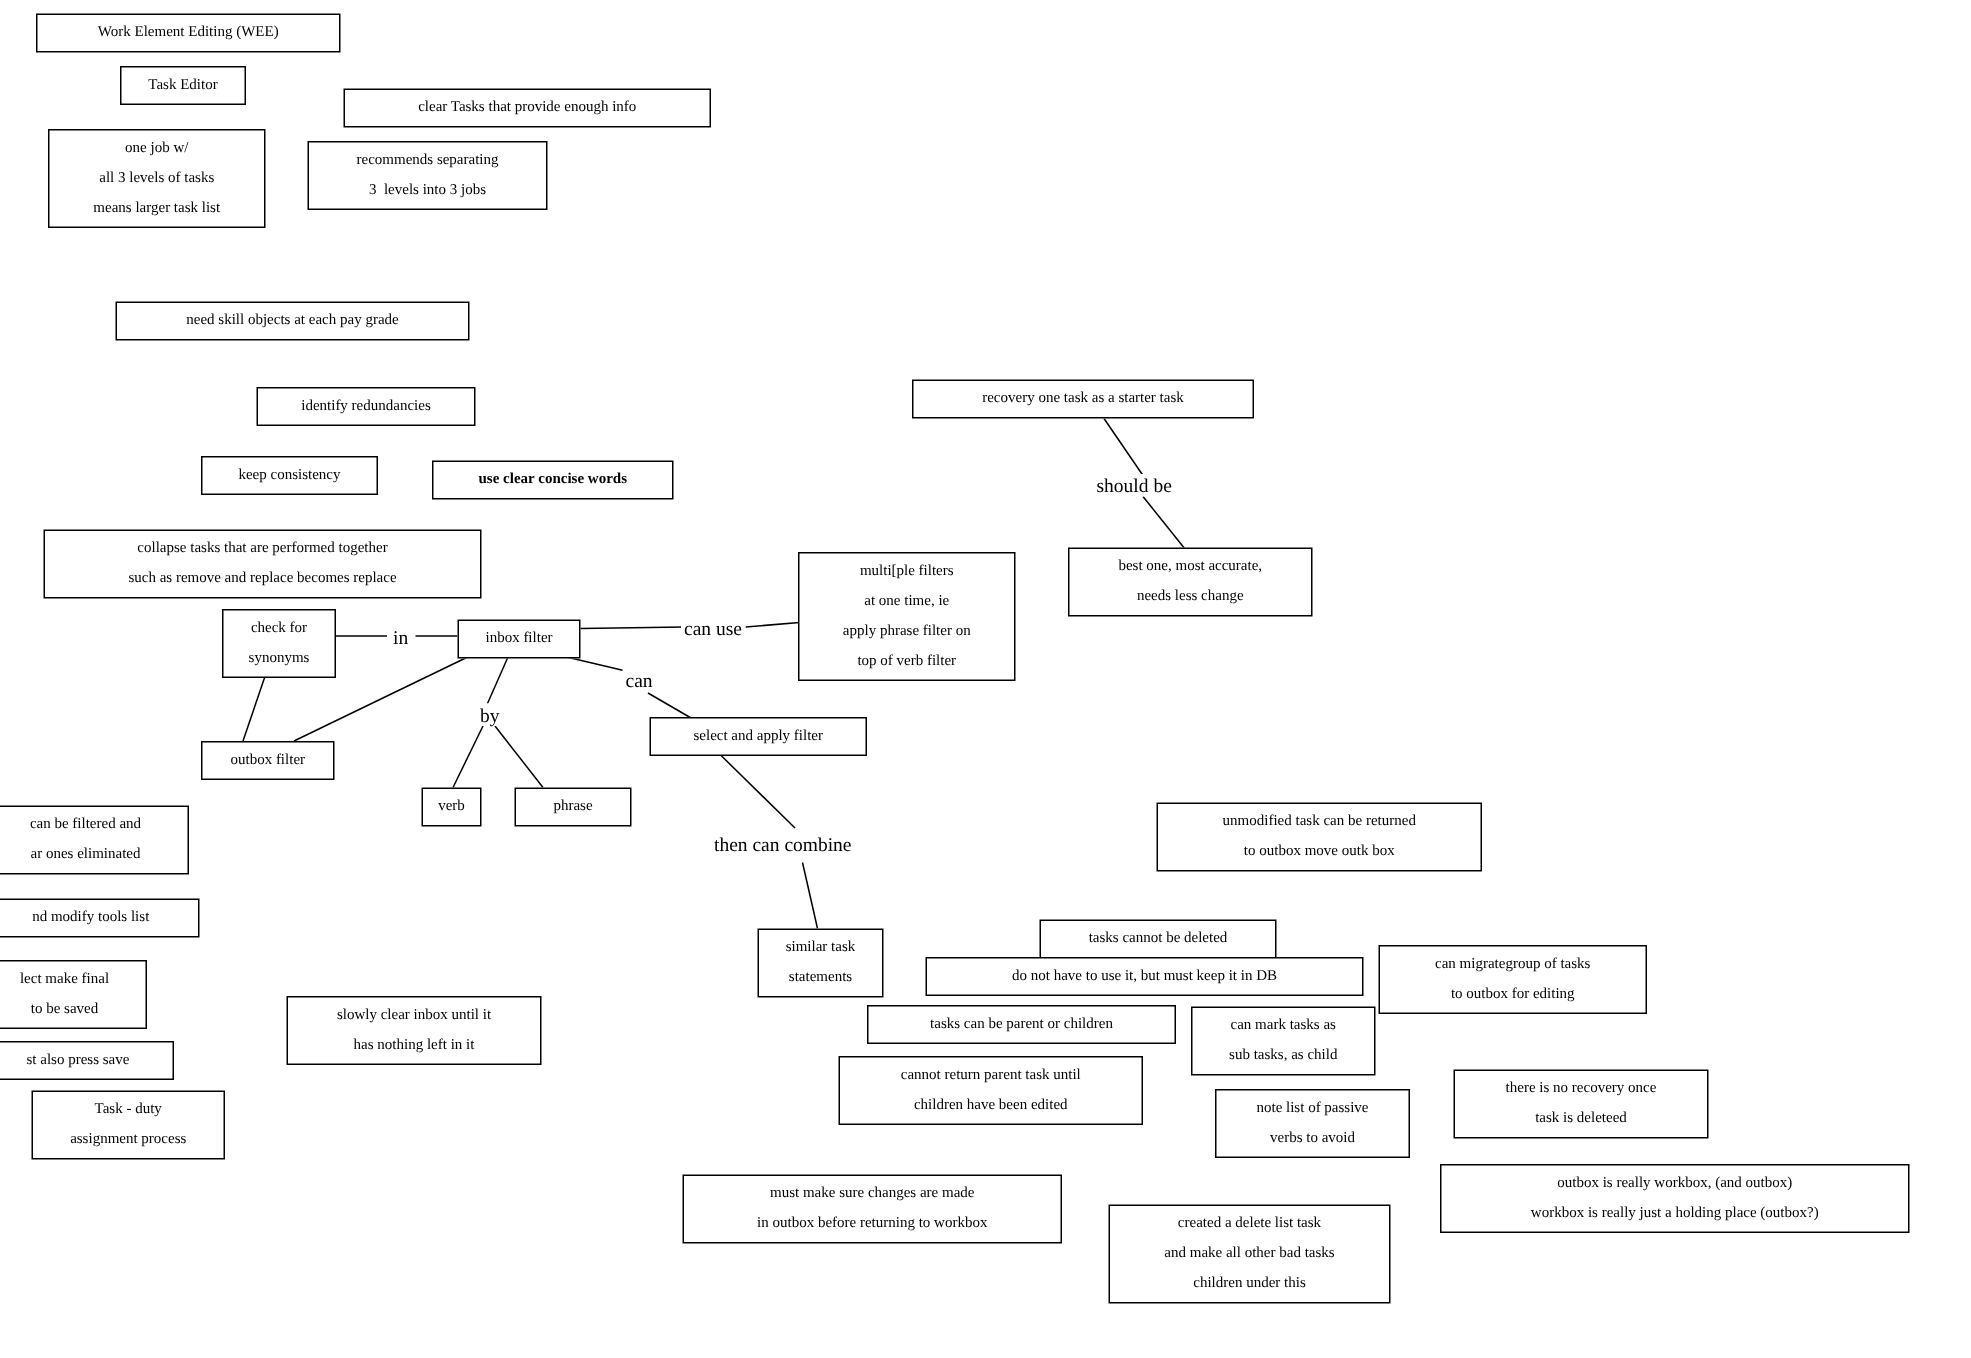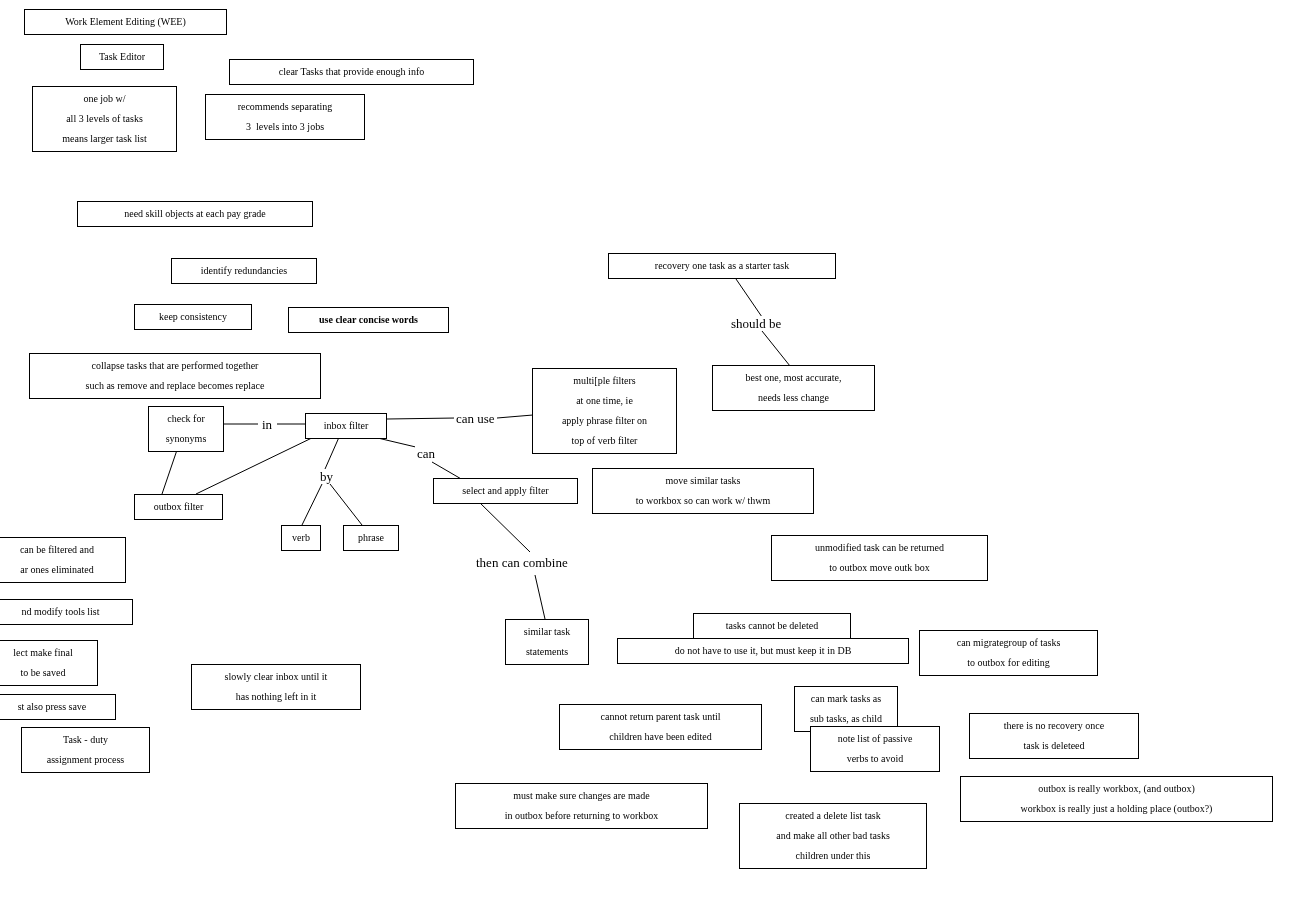--- a/index.html
+++ b/index.html
@@ -102,41 +102,40 @@
 such as remove and replace becomes replace</div>
   <div class="node" style="left:148px; top:406px; width:76px;">check for
 synonyms</div>
   <div class="node" style="left:305px; top:413px; width:82px;">inbox filter</div>
   <div class="node" style="left:532px; top:368px; width:145px;">multi[ple filters
 at one time, ie
 apply phrase filter on
 top of verb filter</div>
   <div class="node" style="left:134px; top:494px; width:89px;">outbox filter</div>
   <div class="node" style="left:281px; top:525px; width:40px;">verb</div>
-  <div class="node" style="left:343px; top:525px; width:56px;">phrase</div>
+  <div class="node" style="left:343px; top:525px; width:78px;">phrase</div>
   <div class="node" style="left:433px; top:478px; width:145px;">select and apply filter</div>
-  <div class="node" style="left:592px; top:468px; width:222px;">move similar tasks
-to workbox so can work w/ thwm</div>
   <div class="node" style="left:-12px; top:537px; width:138px;">can be filtered and
 ar ones eliminated</div>
   <div class="node" style="left:771px; top:535px; width:217px;">unmodified task can be returned
 to outbox move outk box</div>
   <div class="node" style="left:-12px; top:599px; width:145px;">nd modify tools list</div>
   <div class="node" style="left:505px; top:619px; width:84px;">similar task
 statements</div>
   <div class="node" style="left:693px; top:613px; width:158px;">tasks cannot be deleted</div>
   <div class="node" style="left:919px; top:630px; width:179px;">can migrategroup of tasks
 to outbox for editing</div>
   <div class="node" style="left:-12px; top:640px; width:110px;">lect make final
 to be saved</div>
   <div class="node" style="left:191px; top:664px; width:170px;">slowly clear inbox until it
 has nothing left in it</div>
   <div class="node" style="left:617px; top:638px; width:292px;">do not have to use it, but must keep it in DB</div>
   <div class="node" style="left:-12px; top:694px; width:128px;">st also press save</div>
-  <div class="node" style="left:794px; top:686px; width:104px;">can mark tasks as
+  <div class="node" style="left:578px; top:670px; width:206px;">tasks can be parent or children</div>
+  <div class="node" style="left:794px; top:671px; width:123px;">can mark tasks as
 sub tasks, as child</div>
   <div class="node" style="left:21px; top:727px; width:129px;">Task - duty
 assignment process</div>
   <div class="node" style="left:559px; top:704px; width:203px;">cannot return parent task until
 children have been edited</div>
   <div class="node" style="left:969px; top:713px; width:170px;">there is no recovery once
 task is deleteed</div>
   <div class="node" style="left:810px; top:726px; width:130px;">note list of passive
 verbs to avoid</div>
   <div class="node" style="left:455px; top:783px; width:253px;">must make sure changes are made

